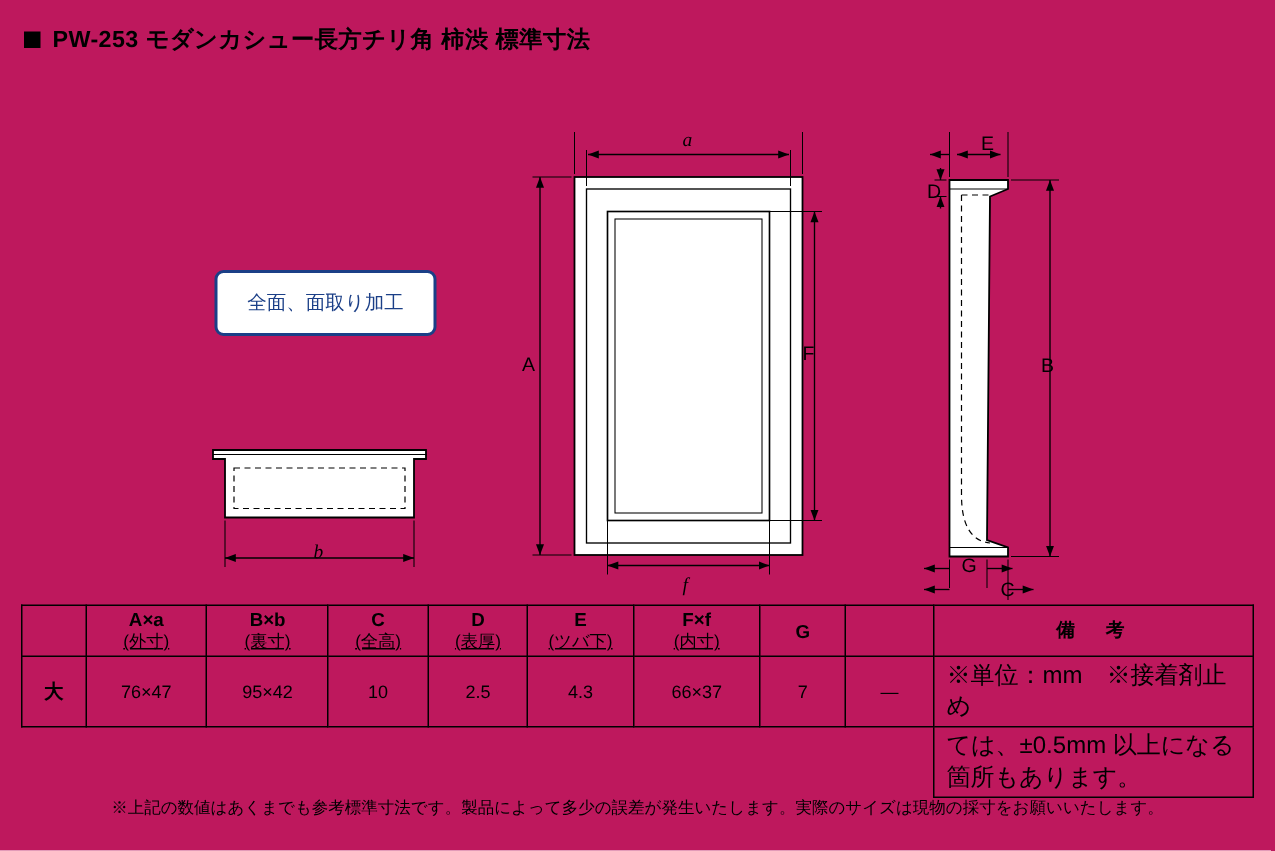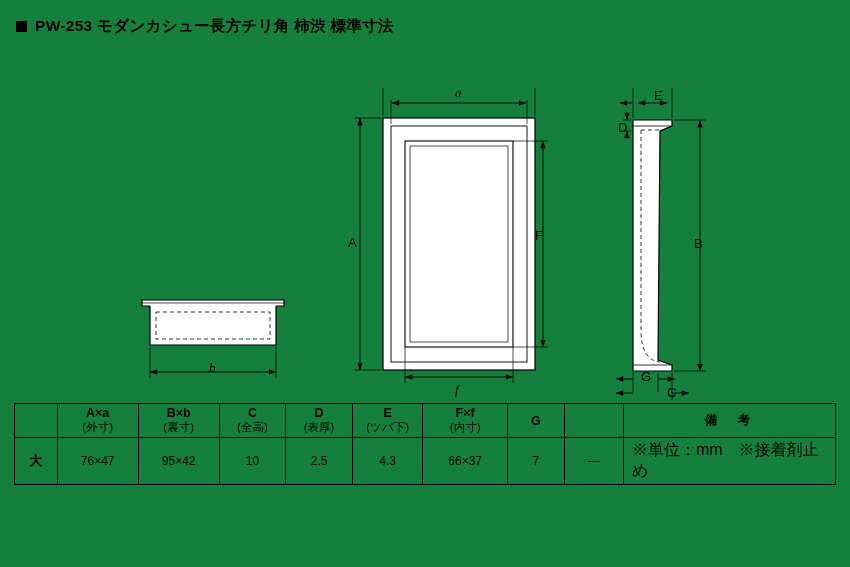--- a/index.html
+++ b/index.html
@@ -9,21 +9,21 @@
   }
   body {
     font-family: "Liberation Sans", sans-serif;
     color: #000000;
   }
   #page {
     position: relative;
     width: 850px;
     height: 567px;
     overflow: hidden;
-    background: #15803d;
+    background: #be185d;
   }
   
   #title-row {
     position: absolute;
     left: 16px;
     top: 16px;
     display: flex;
     align-items: center;
     gap: 8px;
   }
@@ -93,20 +93,21 @@
     font-weight: normal;
   }
   #spec-table .hdr {
     height: 20px;
     font-size: 12.5px;
     font-weight: bold;
   }
   #spec-table .hdr .sub {
     font-weight: normal;
     font-size: 11.5px;
+    text-decoration: underline;
   }
   #spec-table .note-cell {
     text-align: left;
     padding-left: 8px;
     font-size: 16px;
     height: 21px;
   }
   #spec-table .remark-head {
     font-weight: bold;
     letter-spacing: 4px;
@@ -127,20 +128,23 @@
 </head>
 <body>
 
 <div id="page">
 
   <div id="title-row">
     <span id="title-marker"></span>
     <span id="title-text">PW-253  モダンカシュー長方チリ角  柿渋  標準寸法</span>
   </div>
 
+  <div id="callout">
+    <span id="callout-label">全面、面取り加工</span>
+  </div>
 
   <svg width="850" height="567" viewBox="0 0 850 567">
 
     <defs>
       <marker id="arrEnd" markerWidth="9" markerHeight="9" refX="8" refY="3" orient="auto" markerUnits="strokeWidth">
         <path d="M0,0 L8,3 L0,6 z" fill="#000"></path>
       </marker>
       <marker id="arrStart" markerWidth="9" markerHeight="9" refX="0" refY="3" orient="auto" markerUnits="strokeWidth">
         <path d="M8,0 L0,3 L8,6 z" fill="#000"></path>
       </marker>
@@ -275,17 +279,22 @@
       <td>76×47</td>
       <td>95×42</td>
       <td>10</td>
       <td>2.5</td>
       <td>4.3</td>
       <td>66×37</td>
       <td>7</td>
       <td>—</td>
       <td class="note-cell">※単位：mm　※接着剤止め</td>
     </tr>
+    <tr>
+      <td colspan="9" style="border:none;"></td>
+      <td class="note-cell">ては、±0.5mm 以上になる箇所もあります。</td>
+    </tr>
   </tbody>
     </table>
 
+  <div id="footnote">※上記の数値はあくまでも参考標準寸法です。製品によって多少の誤差が発生いたします。実際のサイズは現物の採寸をお願いいたします。</div>
 
 </div>
 
 </body></html>

